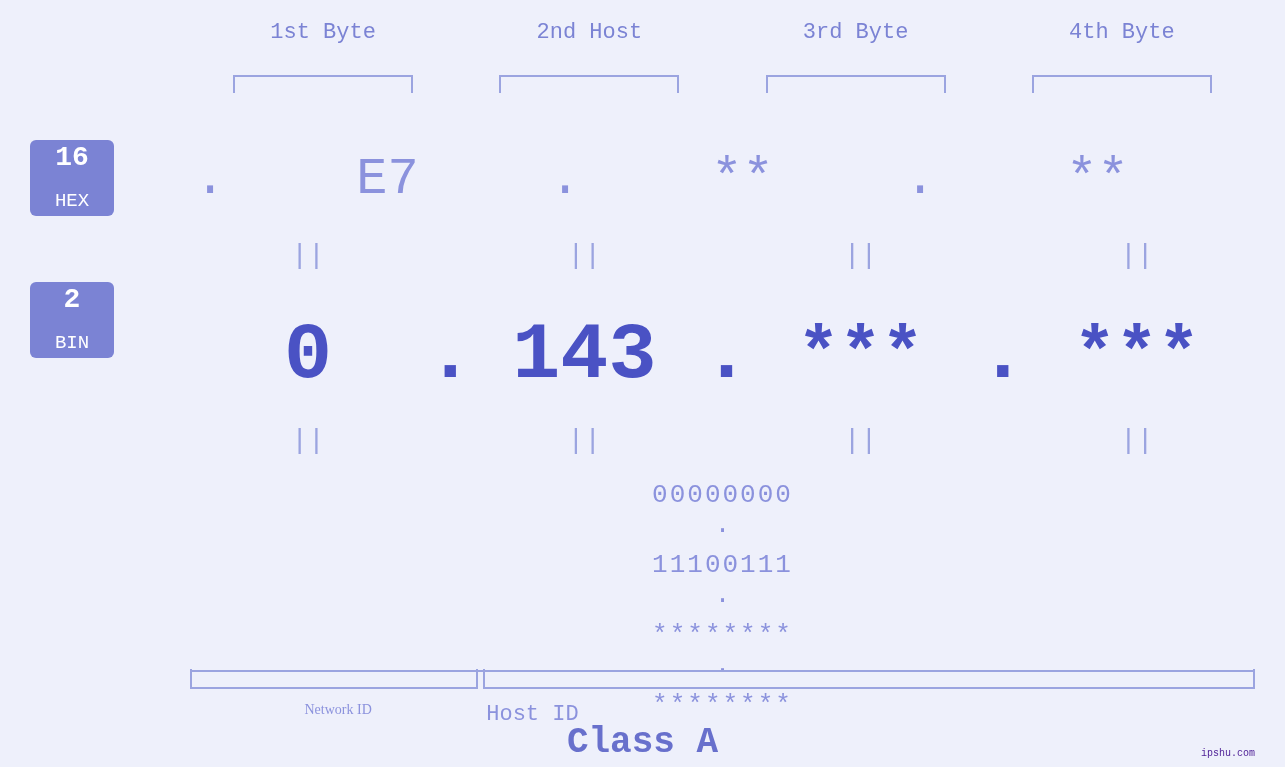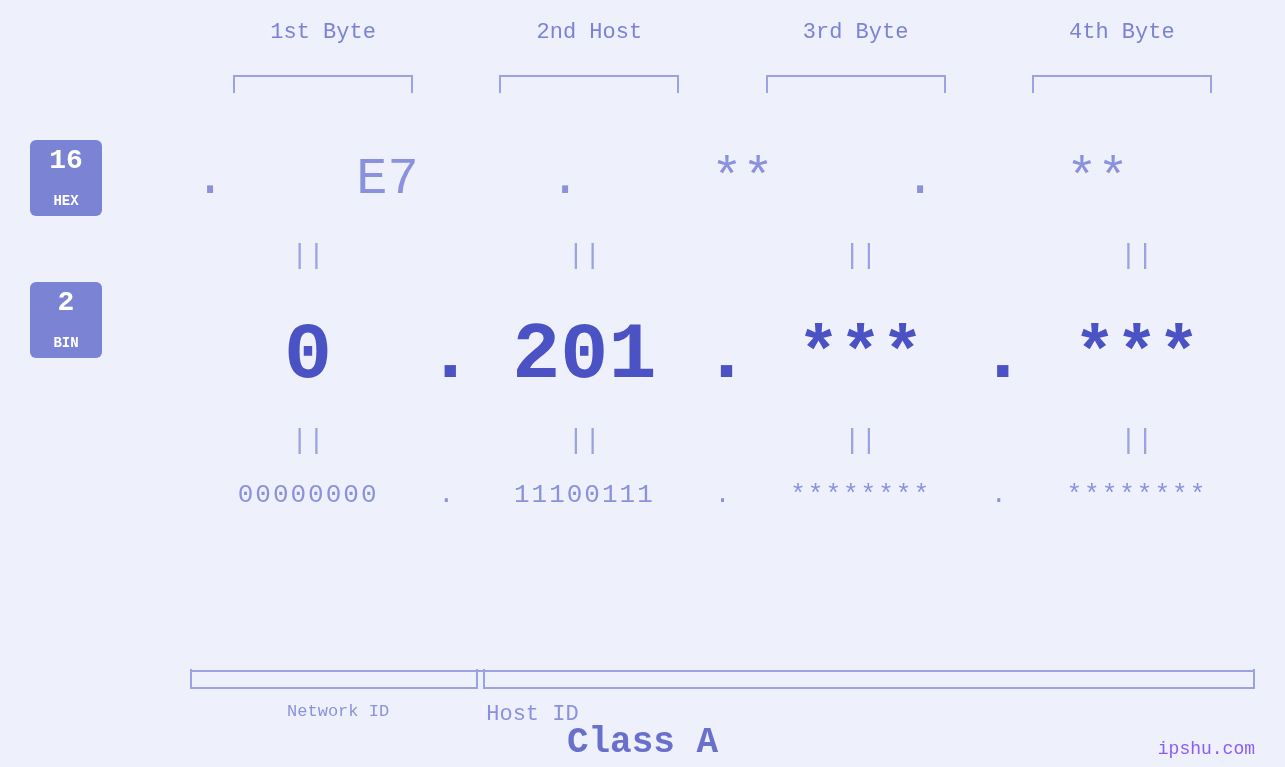--- a/index.html
+++ b/index.html
@@ -59,39 +59,39 @@
     
     .base-labels {
       position: absolute;
       top: 140px;
       left: 30px;
       display: flex;
       flex-direction: column;
       gap: 0px;
     }
     .base-badge {
-      width: 72px;
+      width: 84px;
       height: 76px;
       background: #7b83d4;
       border-radius: 6px;
       display: flex;
       flex-direction: column;
       align-items: center;
       justify-content: center;
       color: white;
       margin-bottom: 66px;
     }
     .base-badge .base-num {
       font-size: 28px;
       font-weight: bold;
       line-height: 1;
     }
     .base-badge .base-label {
-      font-size: 14px;
-      font-weight: bold;
+      font-size: 19px;
+      font-weight: normal;
       margin-top: 18px;
     }
 
     
     .grid-area {
       position: absolute;
       top: 120px;
       left: 190px;
       right: 30px;
       bottom: 50px;
@@ -119,20 +119,21 @@
       left: 0;
       right: 0;
     }
 
     
     .bin-row {
       position: absolute;
       top: 360px;
       left: 0;
       right: 16px;
+      flex-direction: column;
     }
 
     .cell {
       flex: 1;
       text-align: center;
       color: #6870cc;
     }
     .dot-cell {
       width: 40px;
       flex: 0 0 40px;
@@ -211,21 +212,22 @@
       position: absolute;
       bottom: 40px;
       left: 190px;
       right: 30px;
       display: flex;
     }
     .network-label {
       width: calc(25% + 30px);
       text-align: center;
       color: #8b92dd;
-      font-size: 17px;
+      font-size: 14px;
+      font-family: Liberation Serif, serif;
     }
     .host-label {
       flex: 1;
       text-align: left;
       color: #8b92dd;
       font-size: 22px;
     }
 
     
     .class-row {
@@ -243,22 +245,22 @@
       font-size: 36px;
       color: #6870cc;
       font-weight: bold;
     }
 
     
     .watermark {
       position: absolute;
       bottom: 8px;
       right: 30px;
-      color: #8b5cf6;
-      font-size: 18px;
+      color: #4c1d95;
+      font-size: 10px;
     }
 
     
     .full-bottom-bracket {
       position: absolute;
       bottom: 95px;
       left: 190px;
       right: 30px;
       height: 2px;
       background: #9ba4e0;
@@ -342,21 +344,21 @@
       <div class="cell">||</div>
       <div class="dot-cell"></div>
       <div class="cell">||</div>
       <div class="dot-cell"></div>
       <div class="cell">||</div>
     </div>
 
     <div class="row dec-row">
       <div class="cell dec-val">0</div>
       <div class="dot-cell dec-dot">.</div>
-      <div class="cell dec-val">201</div>
+      <div class="cell dec-val">143</div>
       <div class="dot-cell dec-dot">.</div>
       <div class="cell dec-star">***</div>
       <div class="dot-cell dec-dot">.</div>
       <div class="cell dec-star">***</div>
     </div>
 
     <div class="row eq-row eq-row-2">
       <div class="cell">||</div>
       <div class="dot-cell"></div>
       <div class="cell">||</div>

